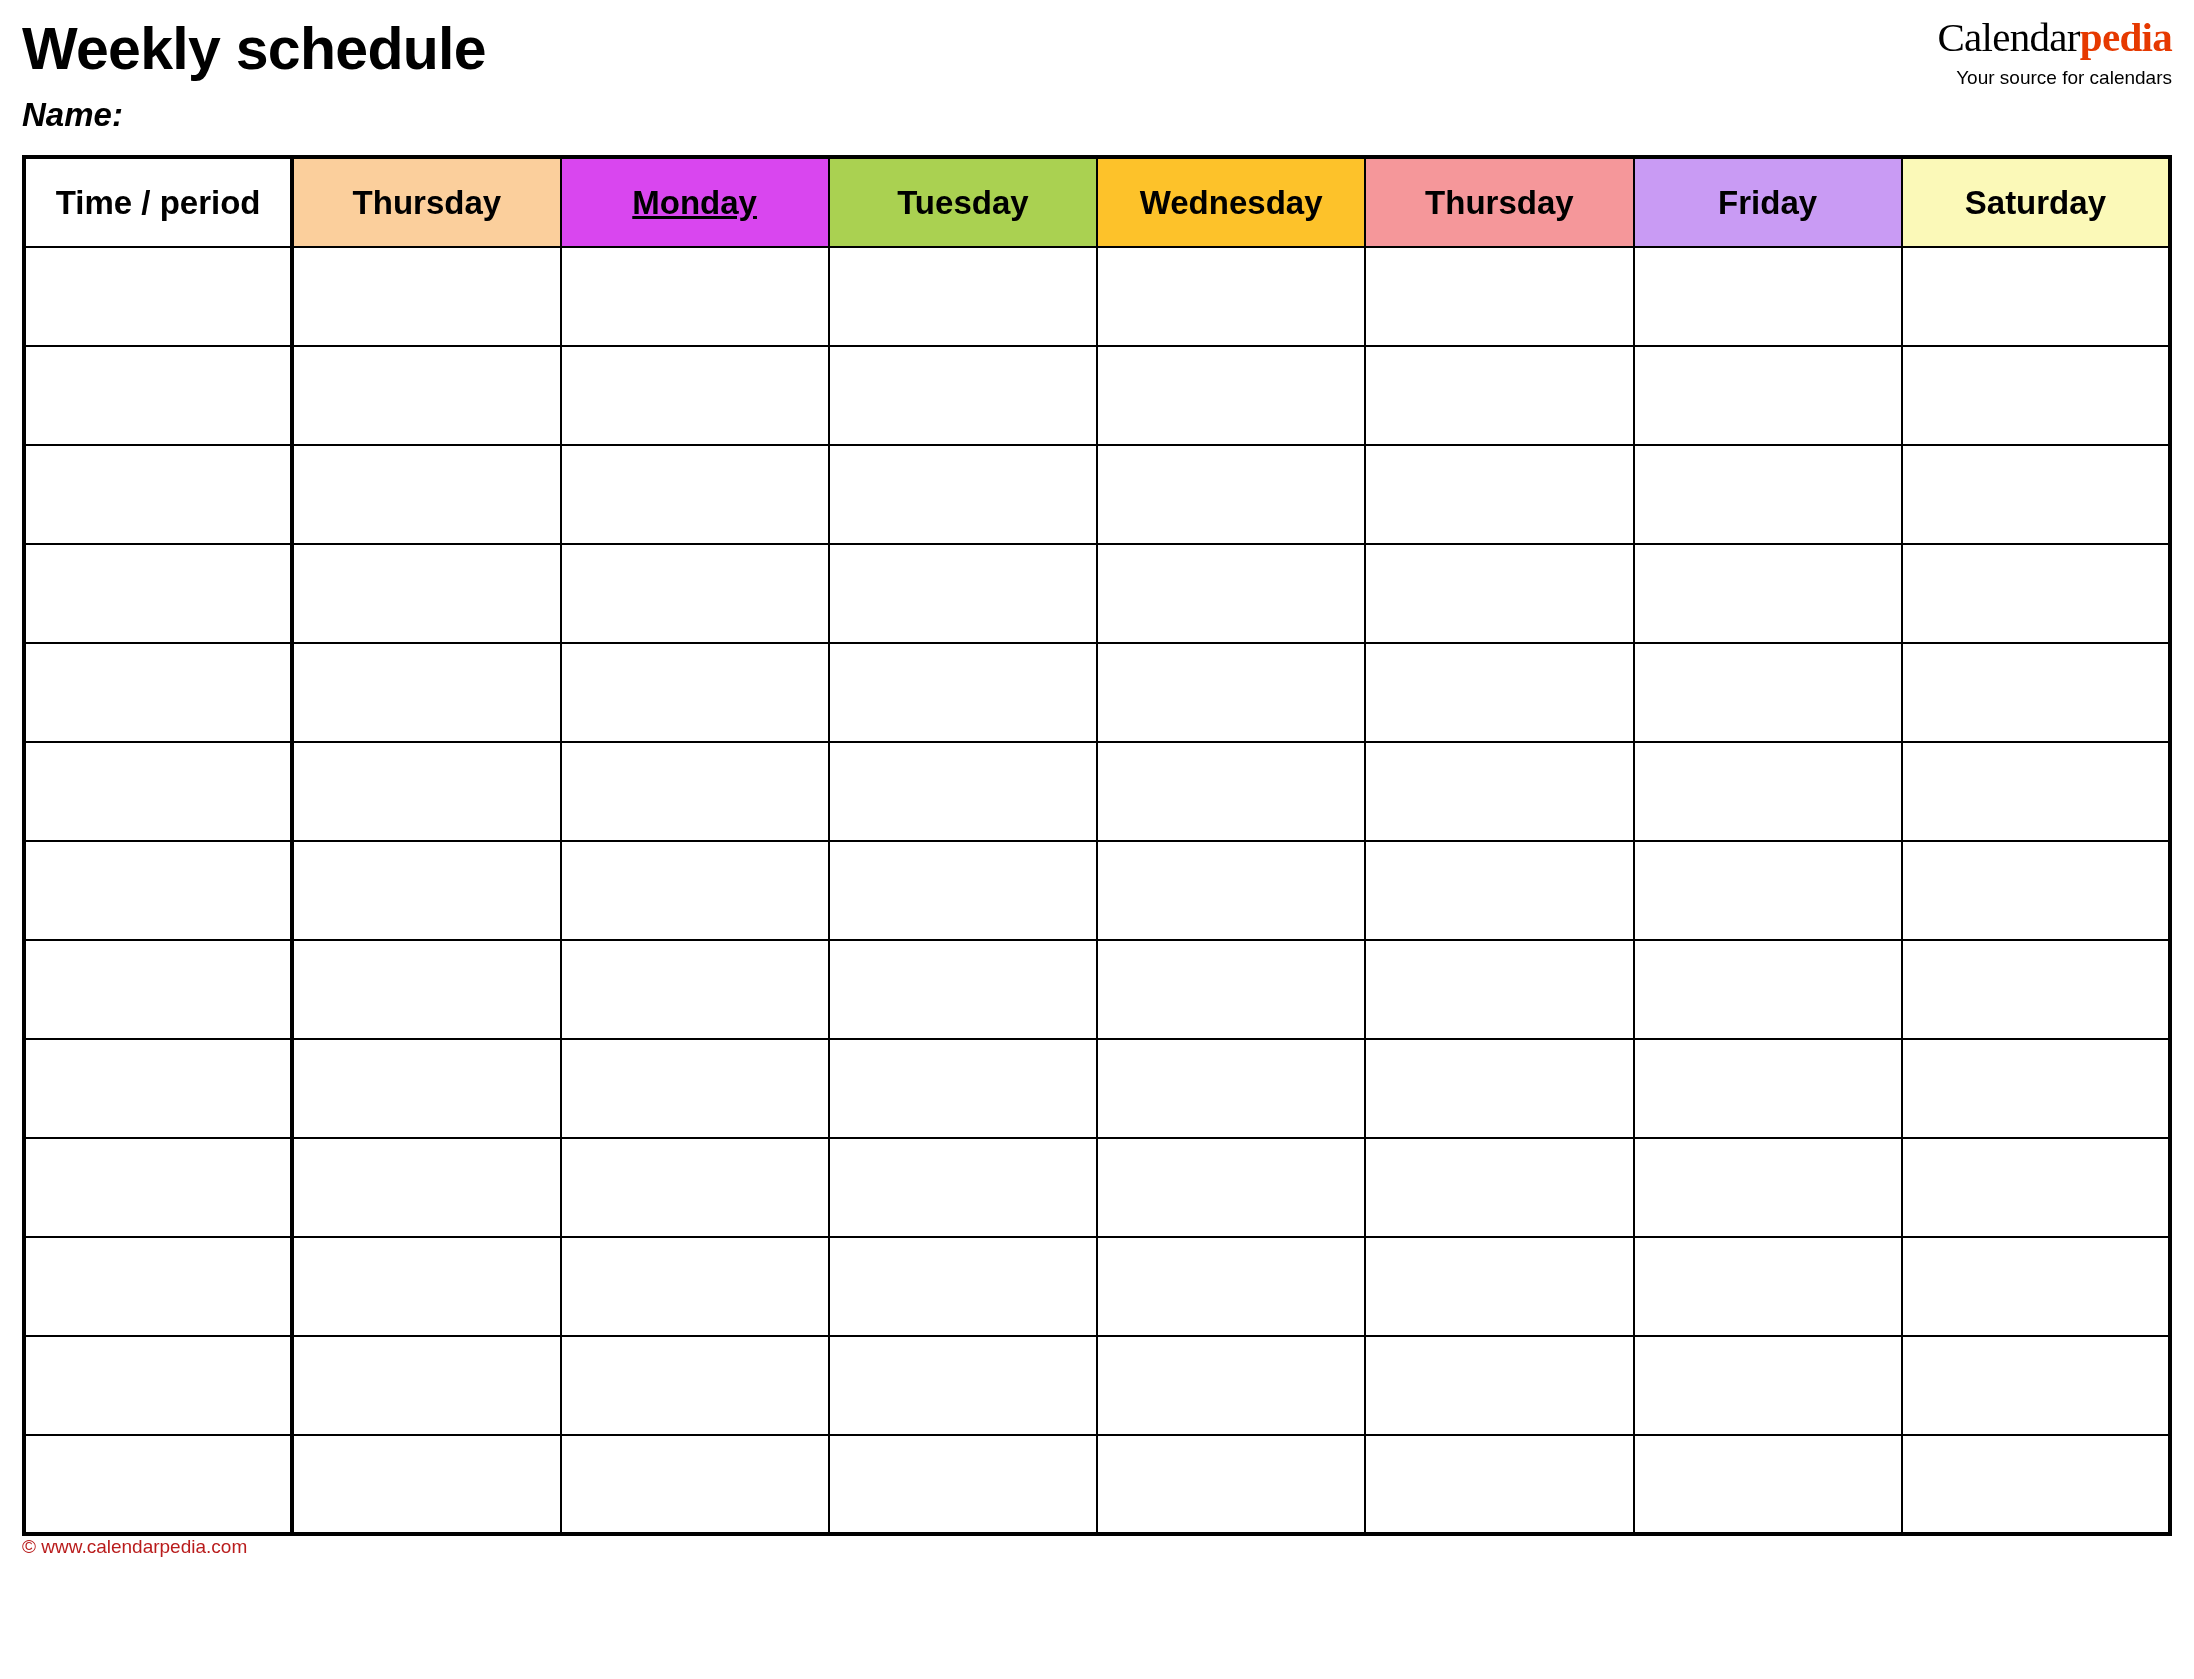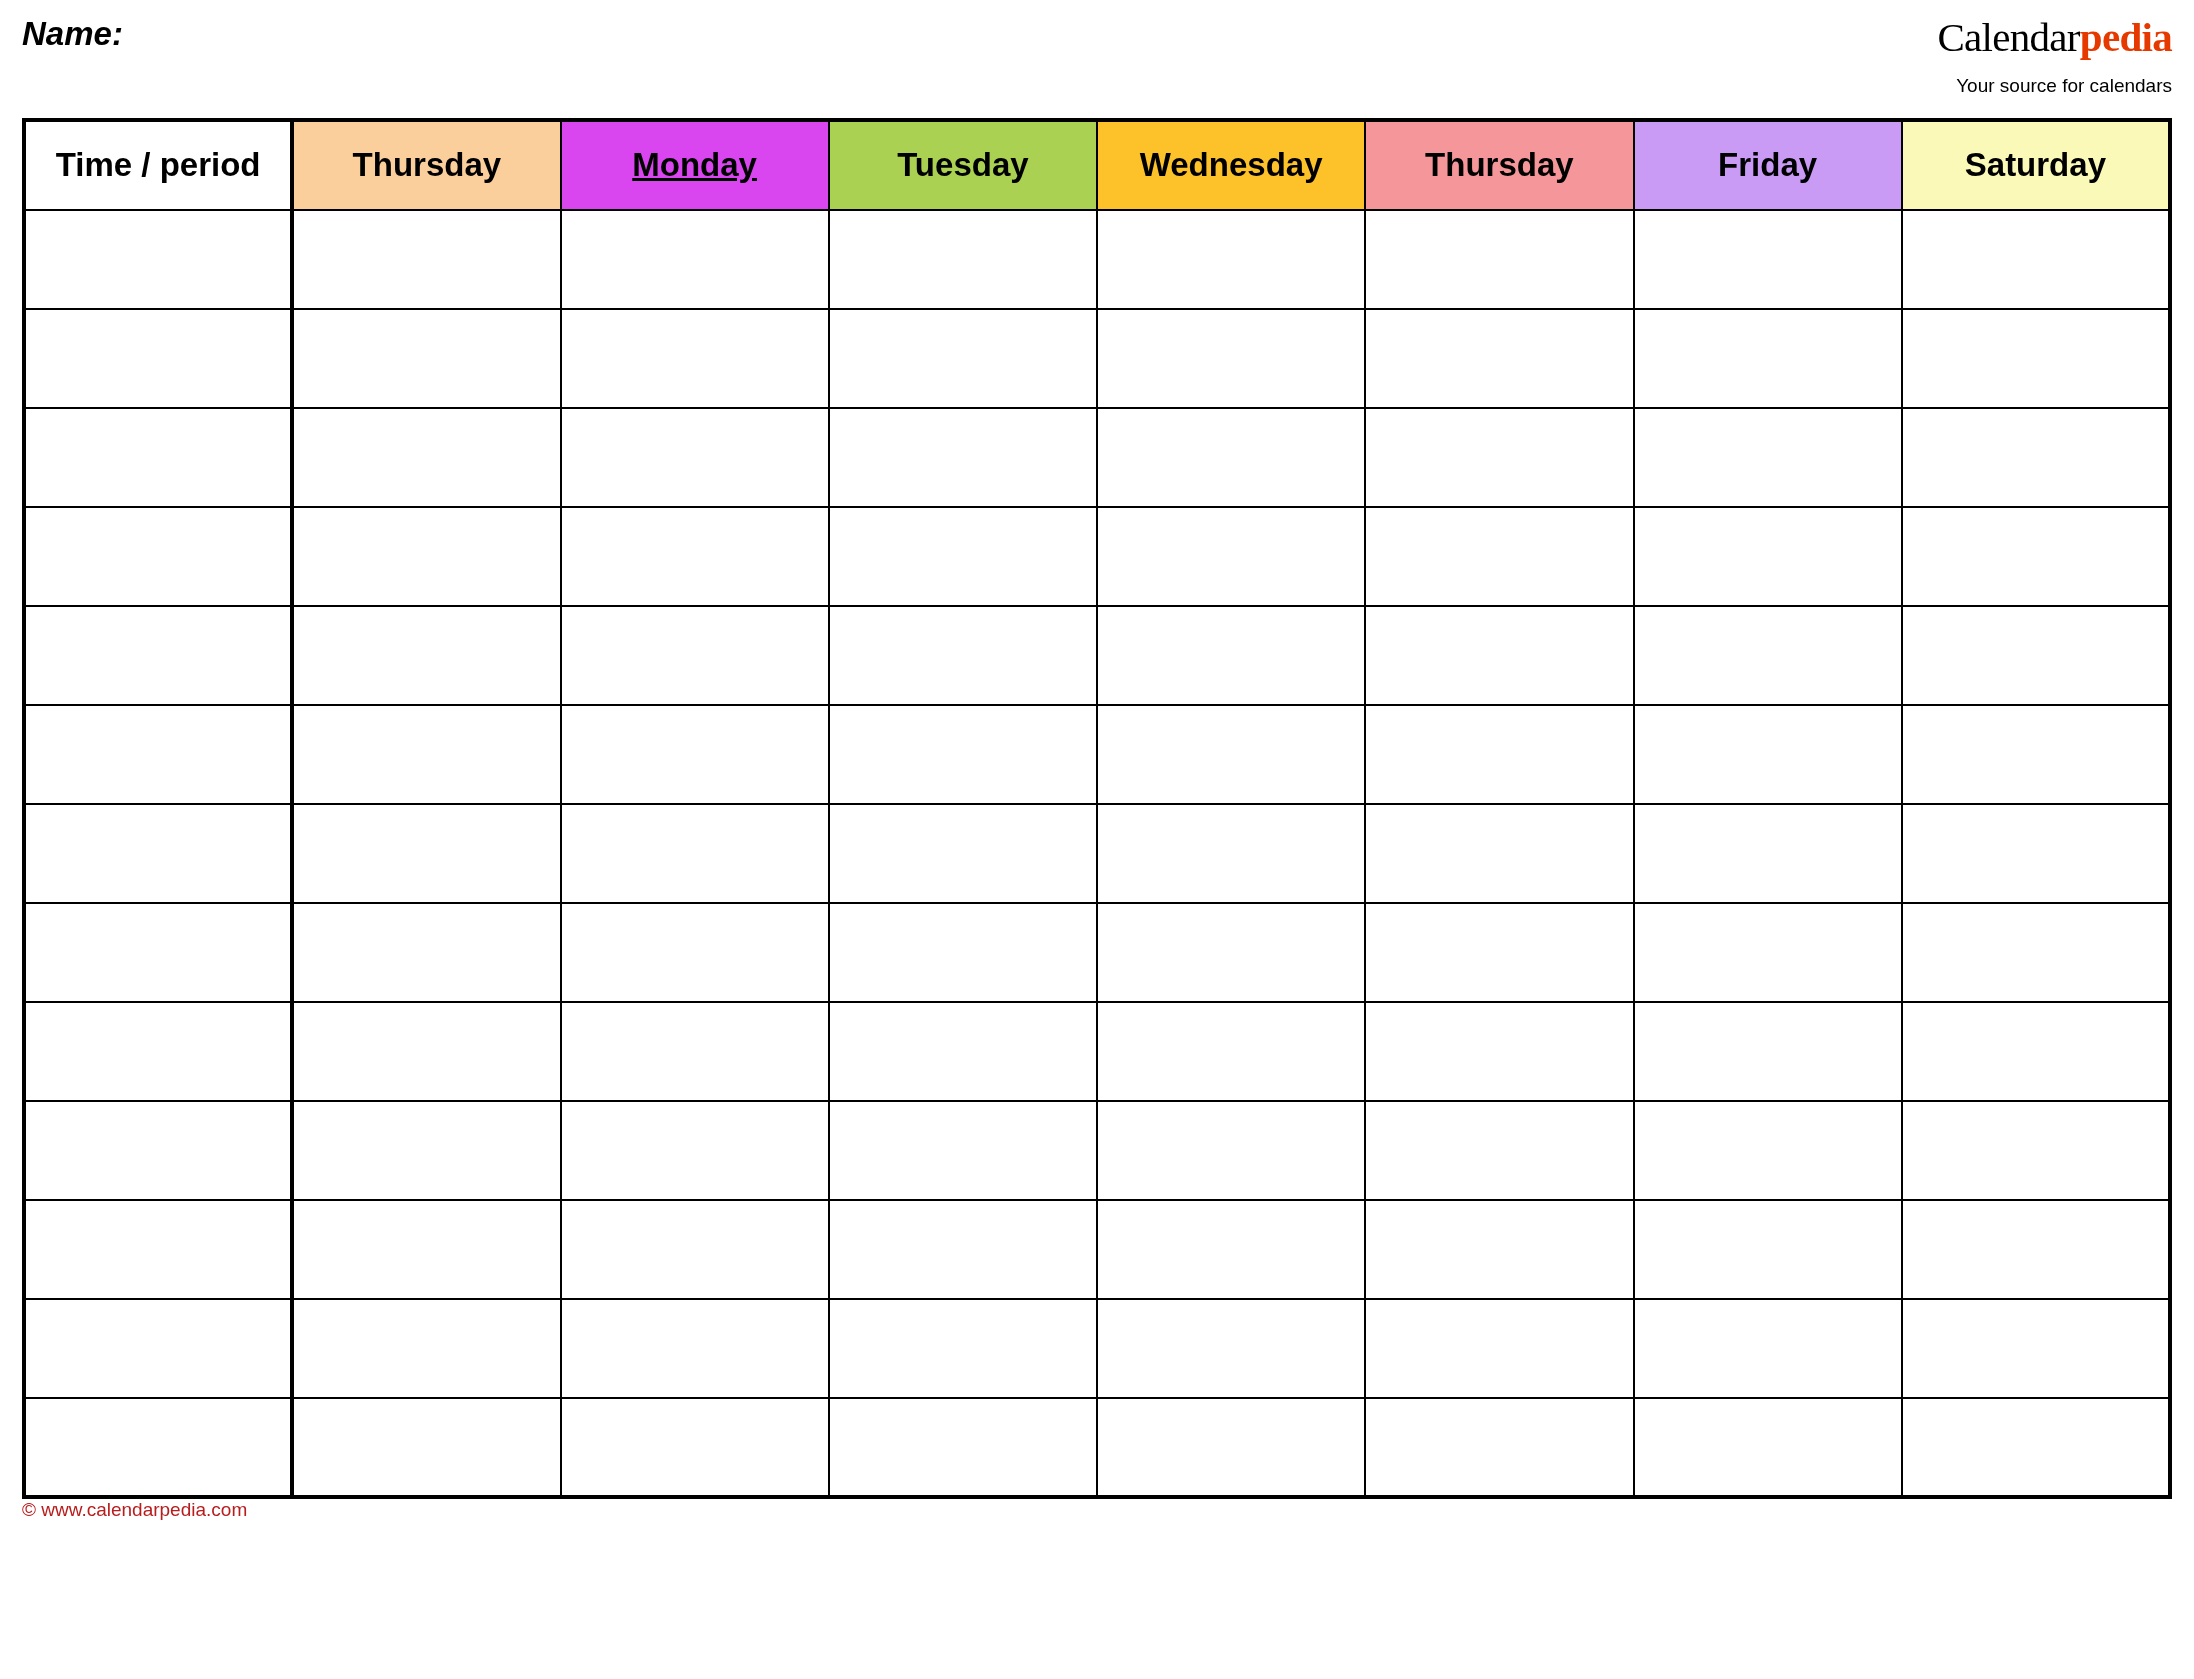--- a/index.html
+++ b/index.html
@@ -38,21 +38,21 @@
     font-size: 41px;
     font-family: Liberation Serif, serif;
     letter-spacing: -0.7px;
     line-height: 1;
   }
   .brand-main .b1 { color: #000; }
   .brand-main .b2 { color: #e63900; font-weight: bold; }
   .brand-sub {
     font-size: 19px;
     color: #000;
-    margin-top: 17px;
+    margin-top: 9px;
   }
   .schedule {
     border-collapse: collapse;
     width: 100%;
     margin-top: 21px;
     border: 4.4px solid #000;
   }
   .schedule th, .schedule td {
     border: 2.2px solid #000;
     text-align: center;
@@ -76,20 +76,21 @@
   .footer {
     font-size: 19px;
     color: #b91c1c;
   }
 </style>
 </head>
 <body>
 
 <div class="header">
   <div class="title-block">
+    <div class="title">Weekly schedule</div>
     <div class="name-label">Name:</div>
   </div>
   <div class="brand">
     <div class="brand-main">
       <span class="b1">Calendar</span><span class="b2">pedia</span>
     </div>
     <div class="brand-sub">Your source for calendars</div>
   </div>
 </div>
 

